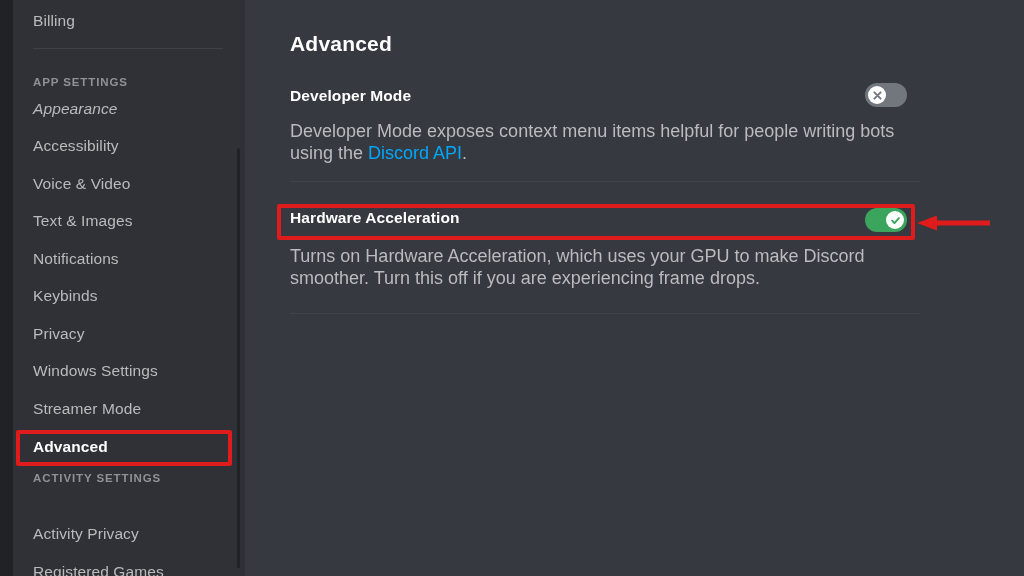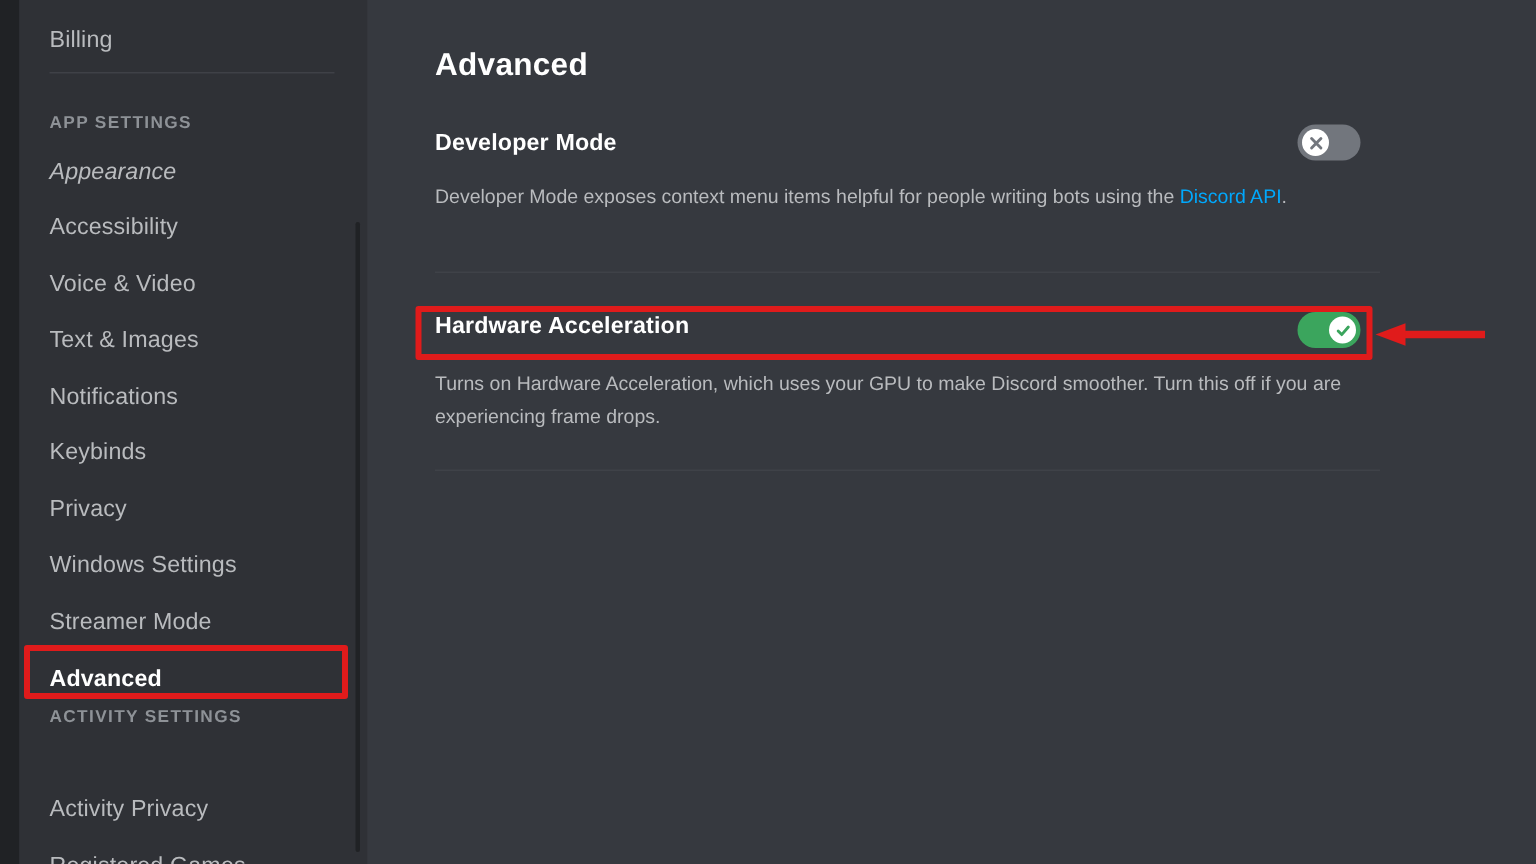--- a/index.html
+++ b/index.html
@@ -24,21 +24,21 @@
     position: absolute; left: 13px; top: 0;
     width: 232px; height: 576px;
     background: #2f3136;
     overflow: hidden;
   }
   .sb-inner { position: relative; width: 232px; }
 
   .sb-item {
     position: absolute; left: 10px;
     width: 205px; height: 30px;
-    display: flex; align-items: flex-end;
+    display: flex; align-items: center;
     padding: 0 10px;
     border-radius: 4px;
     color: #b9bbbe;
     font-size: 15.5px;
     font-weight: 500;
     letter-spacing: 0.1px;
     white-space: nowrap;
   }
   .sb-item.active { color: #ffffff; font-weight: 700; }
 
@@ -90,21 +90,21 @@
     letter-spacing: 0.1px;
     line-height: 24px;
     white-space: nowrap;
     text-align: right;
   }
 
   .setting-desc {
     position: absolute; left: 45px;
     width: 625px;
     color: #b9bbbe;
-    font-size: 13px;
+    font-size: 18px;
     line-height: 22px;
   }
   .link { color: #00a8fc; text-decoration: none; }
 
   .divider {
     position: absolute; left: 45px;
     width: 630px; height: 1px;
     background: #3f4248;
   }
 

